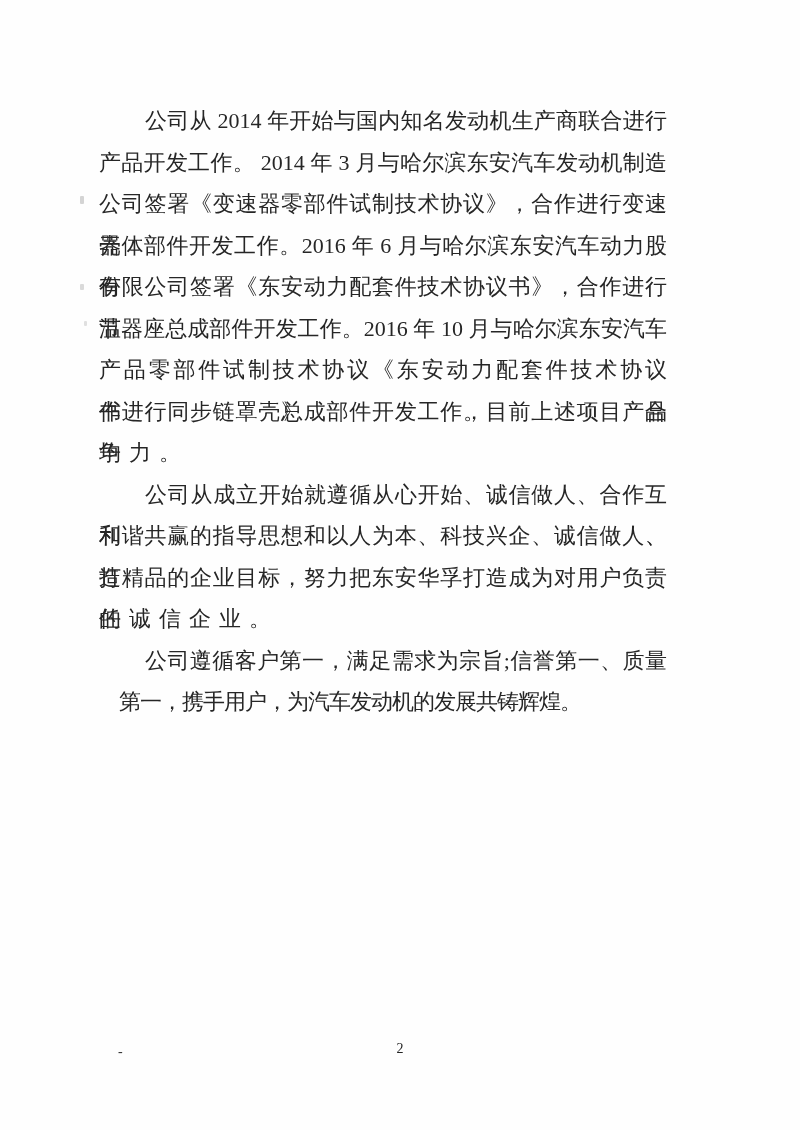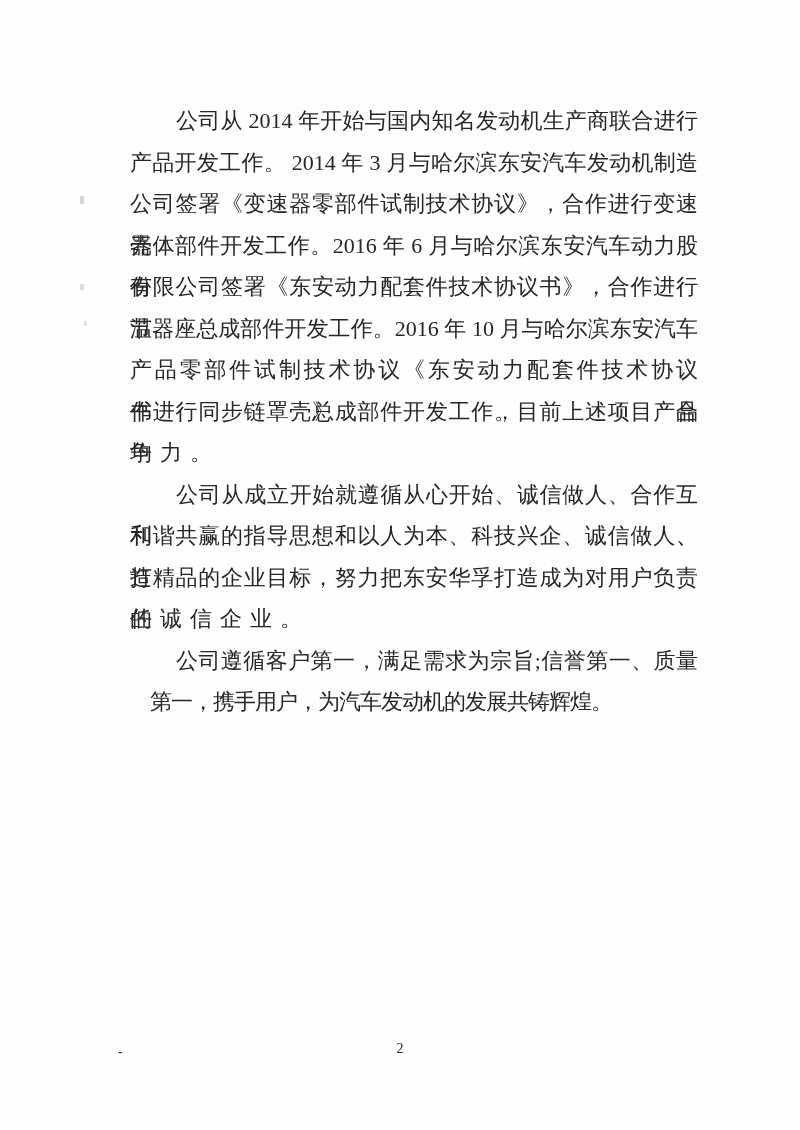--- a/index.html
+++ b/index.html
@@ -11,21 +11,21 @@
     font-family: "Liberation Serif", "DejaVu Serif", serif;
   }
   .page {
     position: relative;
     width: 800px;
     height: 1130px;
     background: #fefefe;
   }
   .doc-body {
     position: absolute;
-    left: 130px;
+    left: 99px;
     top: 100px;
     width: 568px;
     color: #262626;
     font-size: 22px;
     line-height: 41.5px;
   }
   .line {
     height: 41.5px;
     overflow: visible;
   }

